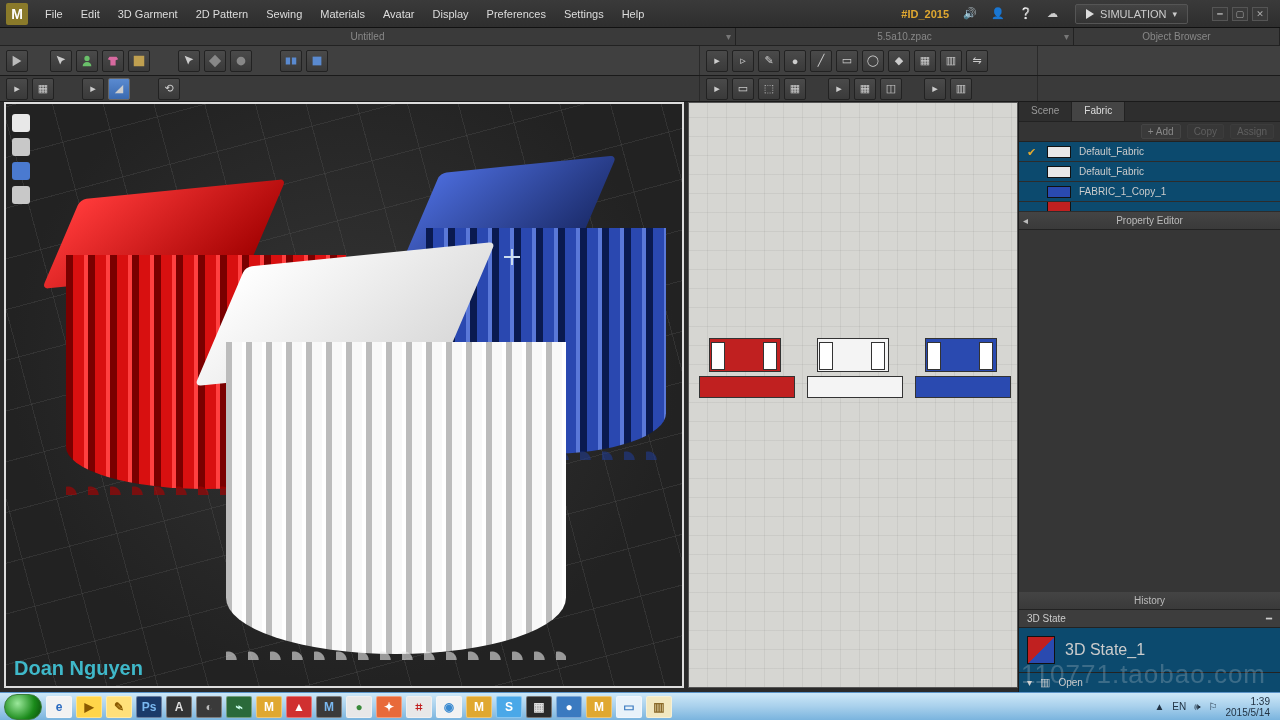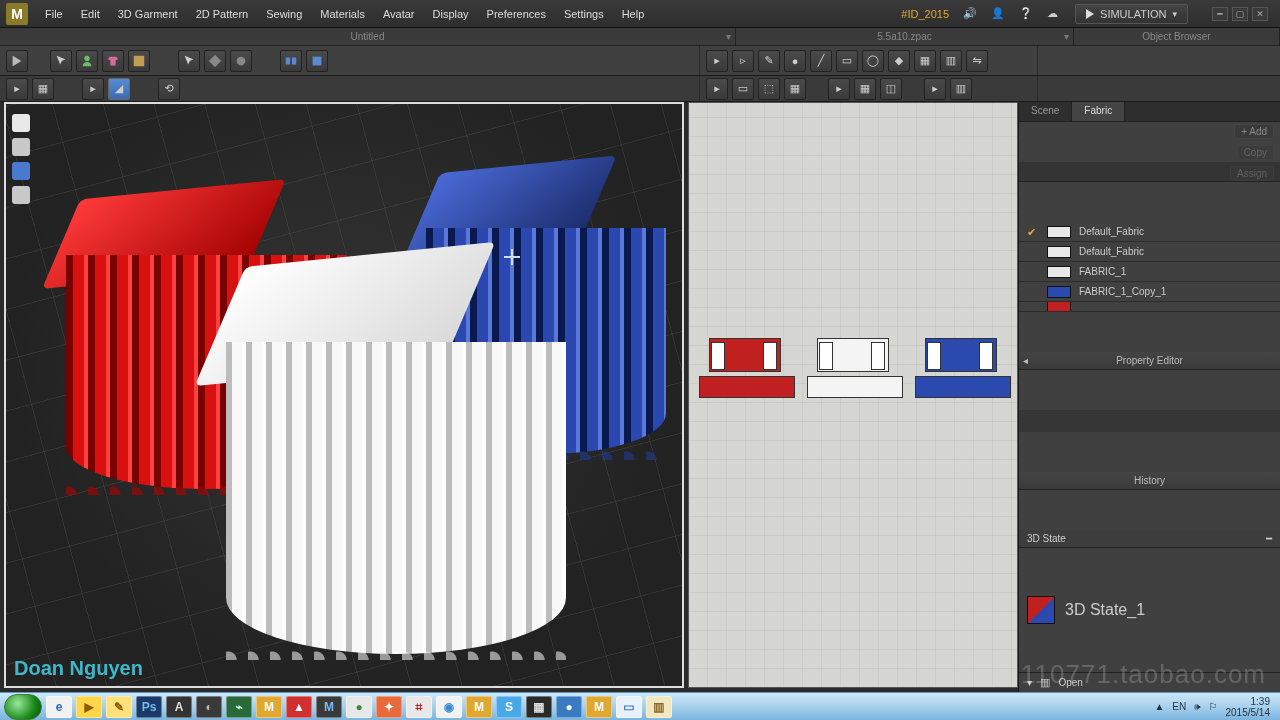--- a/index.html
+++ b/index.html
@@ -4,21 +4,21 @@
 <style>
 * { margin: 0; padding: 0; box-sizing: border-box; font-family: Arial, sans-serif; user-select: none; }
 body { background: #2a2a2a; width: 1280px; height: 720px; overflow: hidden; color: #ccc; font-size: 11px; }
 
 
 .menubar { height: 28px; background: linear-gradient(#3a3a3a,#2e2e2e); display: flex; align-items: center; padding: 0 6px; border-bottom: 1px solid #111; }
 .logo { width: 22px; height: 22px; background: #8a7a2a; color:#fff; font-weight:bold; display:flex; align-items:center; justify-content:center; border-radius:2px; margin-right:8px; font-size:14px;}
 .menubar span.menuitem { padding: 8px 9px; color:#ddd; cursor:default; line-height:28px; }
 .menubar .spacer { flex:1; }
 .right-status { display:flex; align-items:center; gap:14px; padding-right:6px;}
-.right-status .badge { color:#e0a830; font-weight:normal; }
+.right-status .badge { color:#e0a830; font-weight:bold; }
 .sim-btn { background: linear-gradient(#444,#333); border:1px solid #555; padding:3px 10px; display:flex; align-items:center; gap:6px; border-radius:2px;}
 .sim-btn .play-triangle { width:0;height:0;border-style:solid;border-width:5px 0 5px 8px;border-color:transparent transparent transparent #ddd;}
 .icon-sm { width:14px; height:14px; display:inline-block; }
 
 
 .winctrl { display:flex; gap:4px; margin-left:10px;}
 .winctrl div { width:16px; height:14px; border:1px solid #555; background:#3a3a3a; display:flex; align-items:center; justify-content:center; font-size:9px; color:#aaa;}
 
 
 .titlestrip { height:18px; background:#3a3a3a; display:flex; border-bottom:1px solid #222;}
@@ -82,26 +82,26 @@
 .pgroup { width:96px; height:72px; position:relative;}
 .pgroup .top{position:absolute;left:10px;top:0;width:72px;height:34px;border:1px solid #333;}
 .pgroup .bot{position:absolute;left:0;top:38px;width:96px;height:22px;border:1px solid #333;}
 .pgroup .side{position:absolute;top:4px;width:14px;height:28px;border:1px solid #333;background:#fff;}
 .pgroup .s1{left:12px;} .pgroup .s2{left:64px;}
 .pg-red .top,.pg-red .bot{background:#c02020;} .pg-red .side{background:#fff;}
 .pg-white .top,.pg-white .bot{background:#f4f4f4;}
 .pg-blue .top,.pg-blue .bot{background:#2a4ab0;}
 
 
-.rightcol { flex:1; display:flex; flex-direction:column; background:#404040; border-left:1px solid #1a1a1a; min-width:236px;gap:40px;}
+.rightcol { flex:1; display:flex; flex-direction:column; background:#0c4a6e; border-left:1px solid #1a1a1a; min-width:236px;}
 .panel-hdr { height:18px; background: linear-gradient(#444,#3a3a3a); border-bottom:1px solid #222; display:flex; align-items:center; justify-content:center; font-size:10px; color:#bbb; position:relative;}
 .tabs-row { height:20px; background:#2e2e2e; display:flex; border-bottom:1px solid #222;}
 .tabs-row .tab { padding:3px 12px; color:#999; font-size:10px; border-right:1px solid #222;}
 .tabs-row .tab.active { background:#444; color:#ddd; }
-.fabric-actions { height:20px; display:flex; justify-content:flex-end; align-items:flex-end; gap:6px; padding:0 6px; border-bottom:1px solid #222; background:#343434;flex-direction:column;}
+.fabric-actions { height:20px; display:flex; justify-content:flex-end; align-items:center; gap:6px; padding:0 6px; border-bottom:1px solid #222; background:#343434;}
 .fabric-actions .actbtn { font-size:10px; color:#888; padding:1px 6px; border:1px solid #444; background:#3a3a3a; border-radius:2px;}
 .fabric-list { flex:0 0 auto; }
 .fabric-item { height:20px; display:flex; align-items:center; gap:8px; padding:0 8px; border-bottom:1px solid #2c2c2c;}
 .fabric-item .chk { width:12px; height:12px; color:#e0a830; font-size:11px; }
 .fabric-item .sw { width:24px; height:12px; border:1px solid #111; }
 .fabric-item .nm { font-size:10px; color:#ccc; }
 
 .property-editor { flex:1; background:#363636; }
 .state3d-hdr{height:18px;background:#3d3d3d;display:flex;align-items:center;padding:0 8px;font-size:10px;border-bottom:1px solid #222;}
 .state3d-body{padding:8px;display:flex;align-items:center;gap:10px;}
@@ -331,25 +331,20 @@
         <span class="sw" style="background:#e8e8e8"></span>
         <span class="nm">Default_Fabric</span>
       </div>
       <div class="fabric-item">
         <span class="chk"></span>
         <span class="sw" style="background:#e8e8e8"></span>
         <span class="nm">Default_Fabric</span>
       </div>
       <div class="fabric-item">
         <span class="chk"></span>
-        <span class="sw" style="background:#e8e8e8"></span>
-        <span class="nm">FABRIC_1</span>
-      </div>
-      <div class="fabric-item">
-        <span class="chk"></span>
         <span class="sw" style="background:#2a4ab0"></span>
         <span class="nm">FABRIC_1_Copy_1</span>
       </div>
       <div class="fabric-item" style="height:10px;overflow:hidden">
         <span class="chk"></span>
         <span class="sw" style="background:#c02020"></span>
       </div>
     </div>
     <div class="panel-hdr">
       <span style="position:absolute;left:4px">◂</span>

